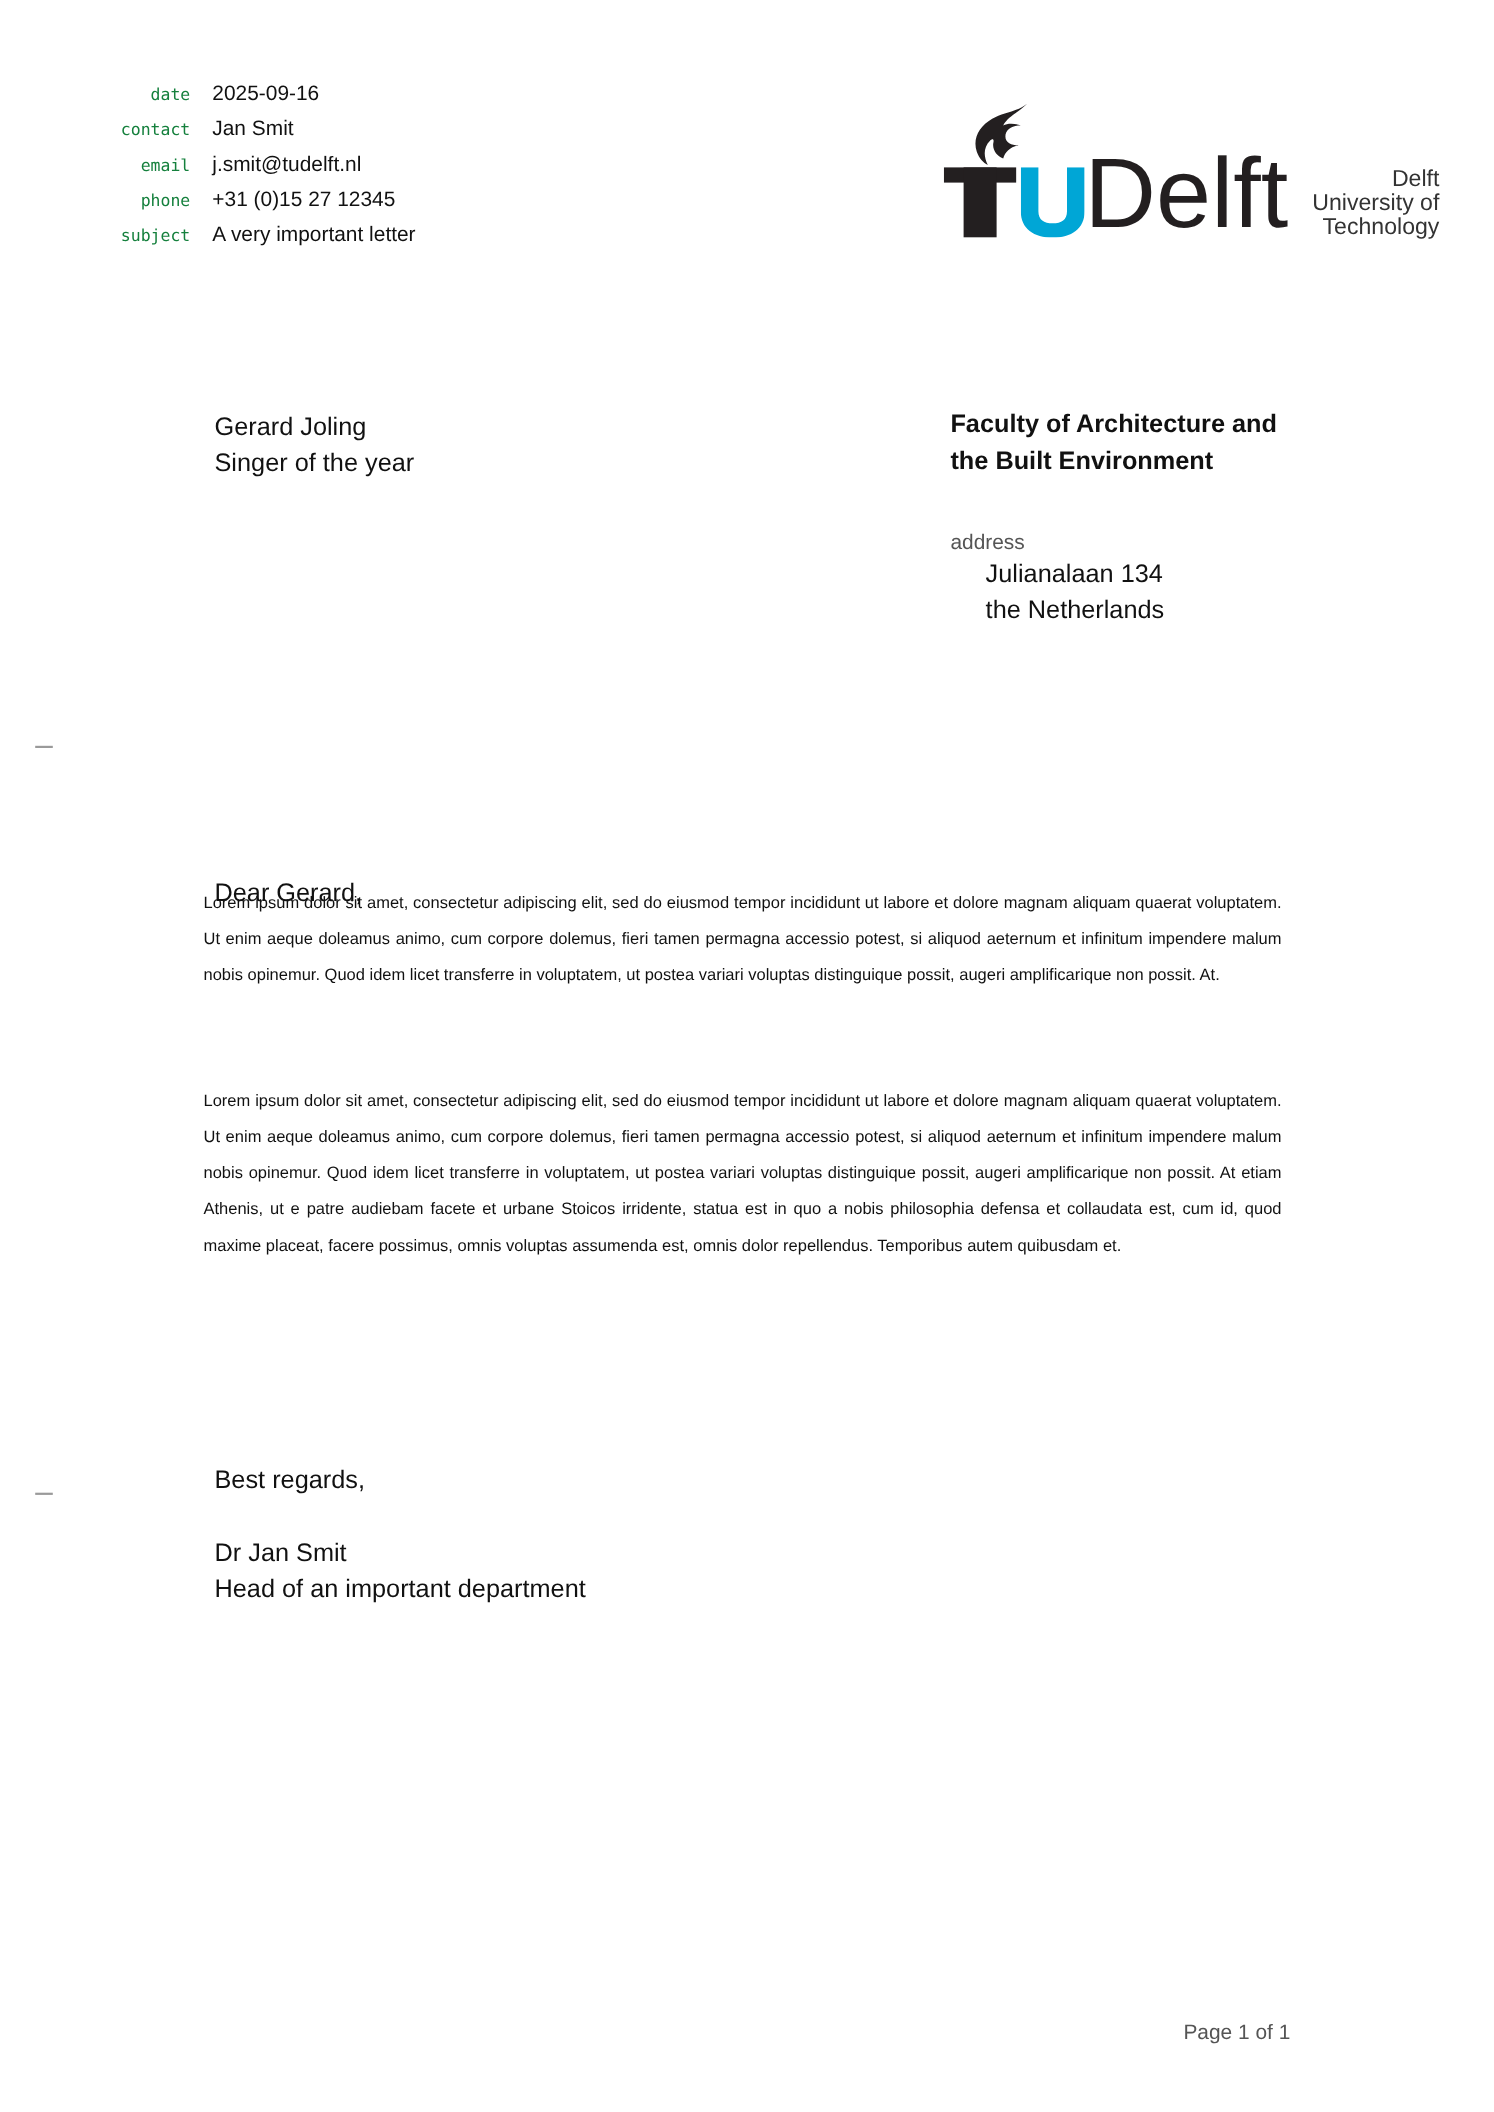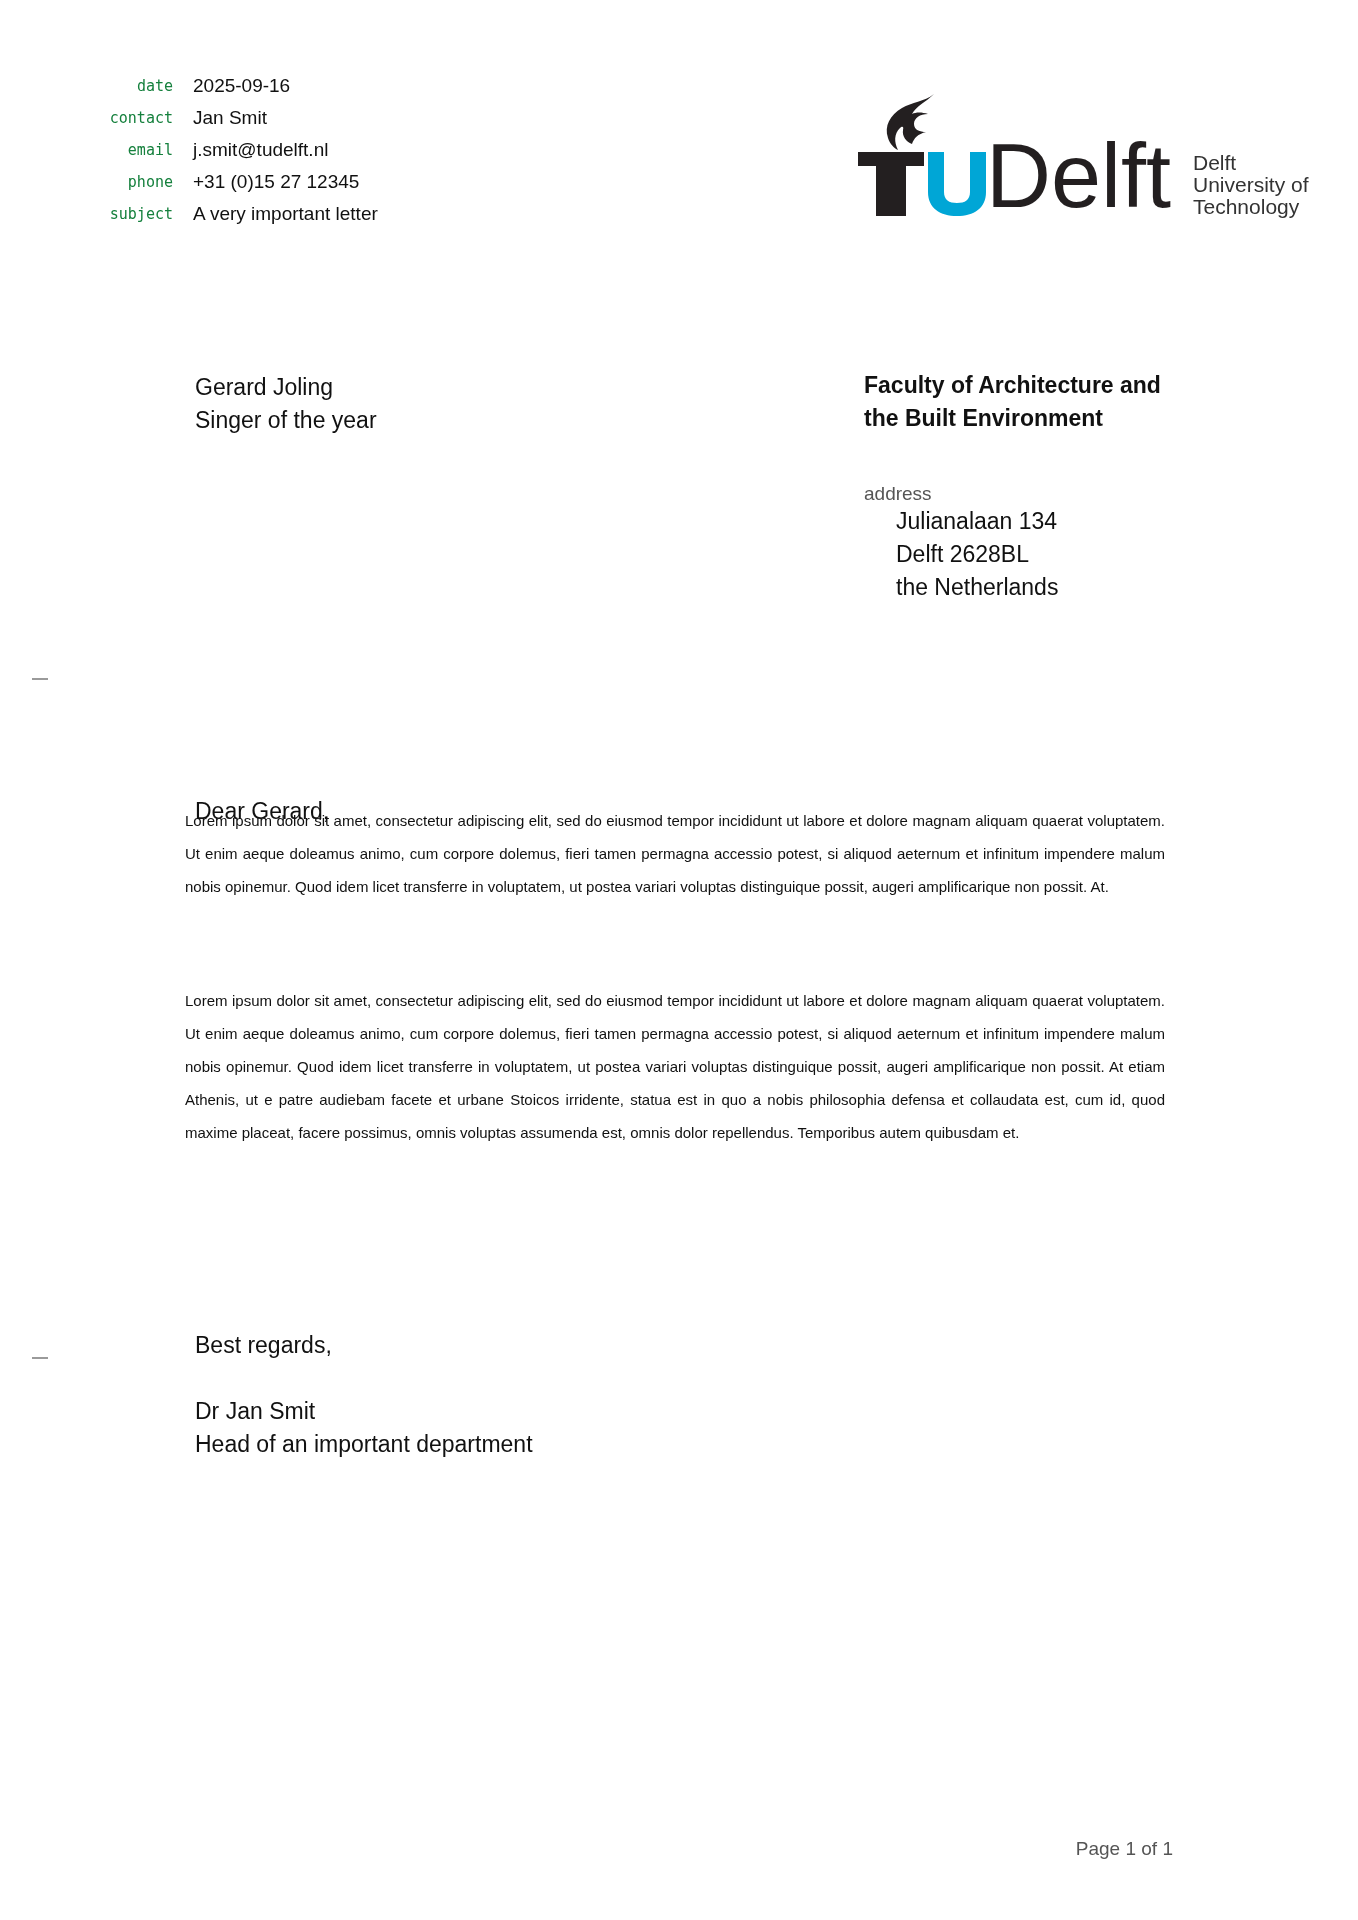--- a/index.html
+++ b/index.html
@@ -8,21 +8,21 @@
   .abs { position: absolute; }
 
   
   .meta { left: 60px; top: 70px; width: 460px; }
   .meta-row { display: flex; height: 32px; align-items: center; }
   .meta-label { width: 113px; text-align: right; font-family: "DejaVu Sans Mono", "Liberation Mono", monospace;
                 font-size: 15px; color: #15803d; }
   .meta-value { margin-left: 20px; font-size: 19px; color: #111111; white-space: nowrap; }
 
   
-  .logo { left: 858px; top: 92px; width: 460px; height: 130px; }
+  .logo { left: 858px; top: 92px; width: 460px; height: 130px; text-align: right; }
   .logo-flame { position: absolute; left: 14px; top: 0px; width: 70px; height: 60px; }
   .logo-t { position: absolute; left: 0px; top: 60px; width: 66px; height: 64px; }
   .logo-u { position: absolute; left: 70px; top: 60px; width: 58px; height: 64px; }
   .logo-delft { position: absolute; left: 128px; top: 34px; font-size: 90px; line-height: 100px;
                 color: #231f20; letter-spacing: 0px; font-family: "Liberation Sans", sans-serif; }
   .logo-sub { position: absolute; left: 335px; top: 60px; font-size: 21px; line-height: 22px;
               color: #333333; font-family: "Liberation Sans", sans-serif; }
 
   
   .recipient { left: 195px; top: 371px; font-size: 23px; line-height: 33px; }
@@ -93,21 +93,20 @@
 <div class="abs recipient">
   <div>Gerard Joling</div>
   <div>Singer of the year</div>
 </div>
 
 <div class="abs faculty">
   <div class="faculty-name">Faculty of Architecture and</div>
   <div class="faculty-name">the Built Environment</div>
   <div class="address-label">address</div>
   <div class="address-line">Julianalaan 134</div>
-  <div class="address-line">Delft 2628BL</div>
   <div class="address-line">the Netherlands</div>
 </div>
 
 <div class="abs fold" style="top:678px;"></div>
 <div class="abs fold" style="top:1357px;"></div>
 
 <div class="abs salutation">Dear Gerard,</div>
 <p class="abs para" style="top:804px; margin:0;">Lorem ipsum dolor sit amet, consectetur adipiscing elit, sed do eiusmod tempor incididunt ut labore et dolore magnam aliquam quaerat voluptatem. Ut enim aeque doleamus animo, cum corpore dolemus, fieri tamen permagna accessio potest, si aliquod aeternum et infinitum impendere malum nobis opinemur. Quod idem licet transferre in voluptatem, ut postea variari voluptas distinguique possit, augeri amplificarique non possit. At.</p>
 <p class="abs para" style="top:984px; margin:0;">Lorem ipsum dolor sit amet, consectetur adipiscing elit, sed do eiusmod tempor incididunt ut labore et dolore magnam aliquam quaerat voluptatem. Ut enim aeque doleamus animo, cum corpore dolemus, fieri tamen permagna accessio potest, si aliquod aeternum et infinitum impendere malum nobis opinemur. Quod idem licet transferre in voluptatem, ut postea variari voluptas distinguique possit, augeri amplificarique non possit. At etiam Athenis, ut e patre audiebam facete et urbane Stoicos irridente, statua est in quo a nobis philosophia defensa et collaudata est, cum id, quod maxime placeat, facere possimus, omnis voluptas assumenda est, omnis dolor repellendus. Temporibus autem quibusdam et.</p>
 

